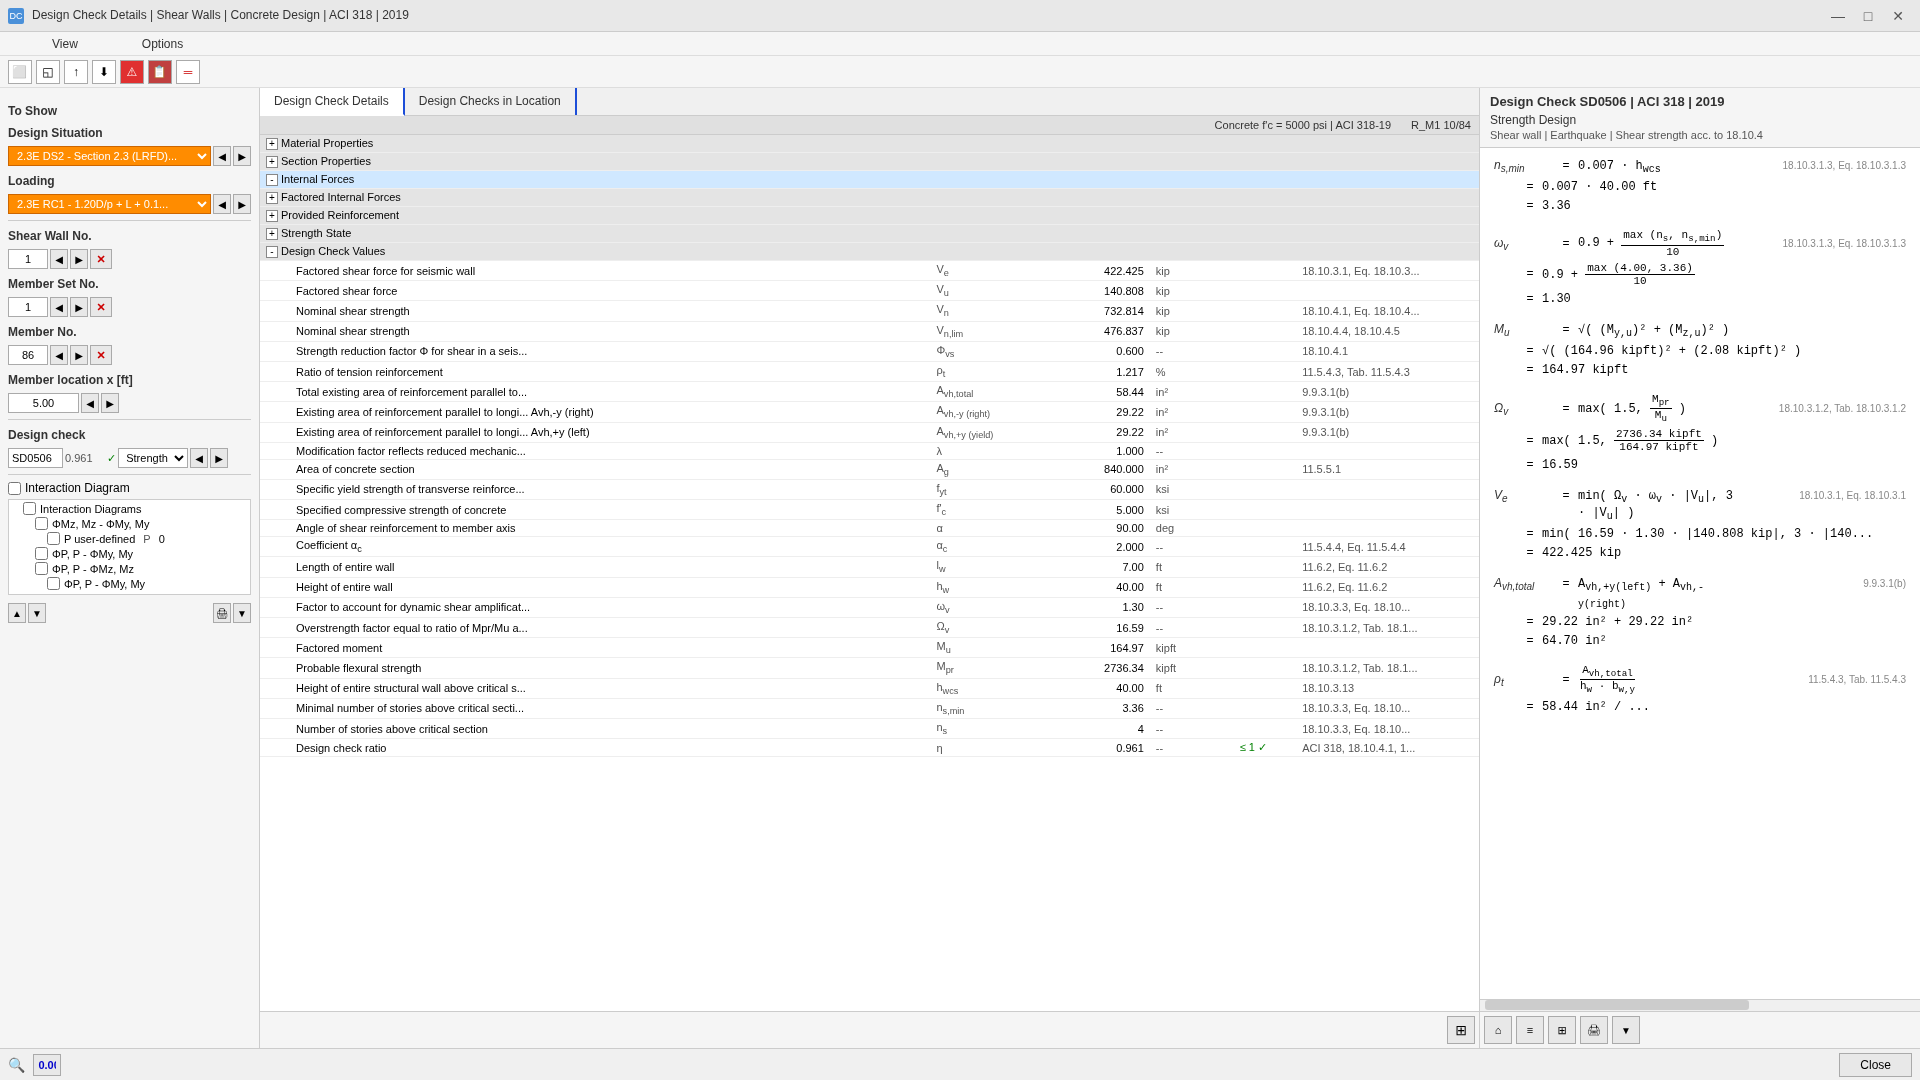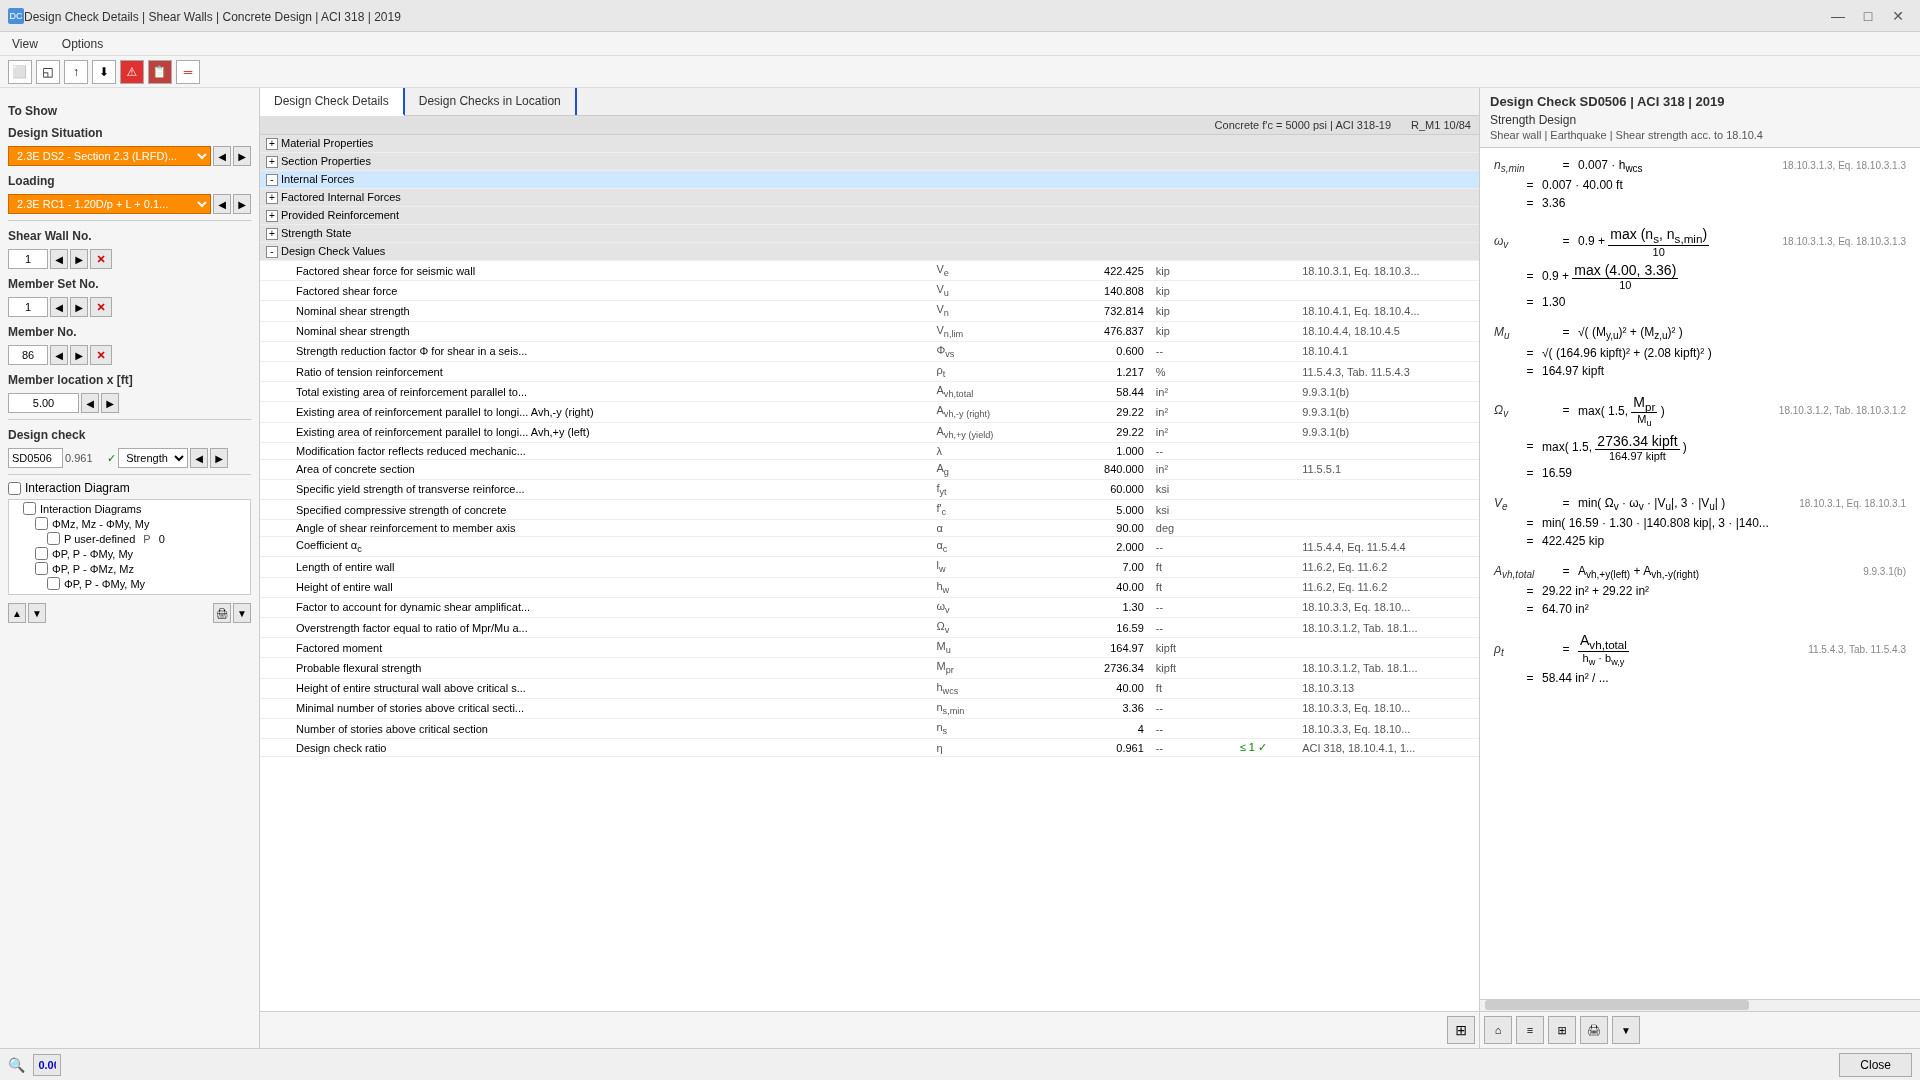--- a/index.html
+++ b/index.html
@@ -1,28 +1,28 @@
 <!DOCTYPE html>
 <html><head>
   <meta charset="utf-8">
   <style>
     * { box-sizing: border-box; margin: 0; padding: 0; }
     body { font-family: 'Segoe UI', Arial, sans-serif; font-size: 12px; background: #f0f0f0; color: #000; width: 1920px; height: 1080px; overflow: hidden; }
 
     
     .title-bar { background: #e8e8e8; border-bottom: 1px solid #ccc; display: flex; align-items: center; justify-content: space-between; height: 32px; padding: 0 8px; }
-    .title-bar-left { display: flex; align-items: flex-end; }
+    .title-bar-left { display: flex; align-items: flex-start; gap: 8px; }
     .title-bar-icon { width: 16px; height: 16px; background: #4a90d9; border-radius: 2px; display: flex; align-items: center; justify-content: center; font-size: 9px; color: white; }
     .title-bar-text { font-size: 12px; color: #333; }
     .title-bar-controls { display: flex; gap: 2px; }
     .title-bar-btn { width: 28px; height: 20px; border: none; background: transparent; cursor: pointer; display: flex; align-items: center; justify-content: center; font-size: 14px; color: #555; }
 
     
     .menu-bar { background: #f5f5f5; border-bottom: 1px solid #ddd; display: flex; align-items: center; height: 24px; padding: 0 8px; gap: 16px; }
-    .menu-item { font-size: 12px; cursor: pointer; color: #333; padding: 2px 4px; }
+    .menu-item { font-size: 12px; cursor: pointer; color: #333; padding: 2px 4px; margin-left: 40px; }
 
     
     .toolbar { background: #f5f5f5; border-bottom: 1px solid #ddd; display: flex; align-items: center; height: 32px; padding: 0 8px; gap: 4px; }
     .toolbar-btn { width: 24px; height: 24px; border: 1px solid #aaa; background: #fff; cursor: pointer; display: flex; align-items: center; justify-content: center; font-size: 12px; }
 
     
     .main-content { display: flex; height: calc(1080px - 32px - 24px - 32px - 32px); }
 
     
     .left-panel { width: 260px; background: #f5f5f5; border-right: 1px solid #ccc; padding: 8px; overflow-y: auto; flex-shrink: 0; }
@@ -71,24 +71,24 @@
     .right-panel-header { background: #f5f5f5; border-bottom: 1px solid #ccc; padding: 6px 10px; }
     .right-panel-title { font-weight: bold; font-size: 13px; color: #333; margin-bottom: 4px; }
     .right-panel-subtitle { font-size: 12px; color: #333; margin-bottom: 2px; }
     .right-panel-desc { font-size: 11px; color: #555; }
     .right-panel-content { flex: 1; overflow-y: auto; padding: 10px 14px; font-size: 12px; }
     .math-section { margin-bottom: 16px; }
     .math-line { display: flex; align-items: baseline; gap: 6px; margin-bottom: 4px; font-size: 12px; }
     .math-indent { padding-left: 30px; }
     .math-sym { min-width: 60px; font-style: italic; color: #333; }
     .math-eq { min-width: 12px; text-align: center; }
-    .math-expr { flex: 1; }
+    .math-expr { flex: 1; font-family: Liberation Mono, monospace; }
     .math-ref { margin-left: auto; font-size: 10px; color: #888; min-width: 160px; text-align: right; }
     .frac { display: inline-flex; flex-direction: column; align-items: center; vertical-align: middle; }
-    .frac .num { border-bottom: 1px solid #000; padding: 0 2px; font-size: 14px; }
+    .frac .num { border-bottom: 1px solid #000; padding: 0 2px; font-size: 11px; }
     .frac .den { padding: 0 2px; font-size: 11px; }
     .right-panel-toolbar { border-top: 1px solid #ccc; padding: 4px; background: #f5f5f5; display: flex; gap: 4px; align-items: center; }
 
     
     .status-bar { height: 32px; background: #f0f0f0; border-top: 1px solid #ccc; display: flex; align-items: center; padding: 0 8px; gap: 8px; justify-content: space-between; }
     .status-left { display: flex; align-items: center; gap: 8px; }
     .status-input { width: 28px; height: 22px; border: 1px solid #aaa; padding: 1px 4px; font-size: 11px; background: #e8e8e8; color: #0000cc; font-weight: bold; }
     .close-btn { padding: 4px 20px; border: 1px solid #aaa; background: #e8e8e8; cursor: pointer; font-size: 12px; }
 
     

